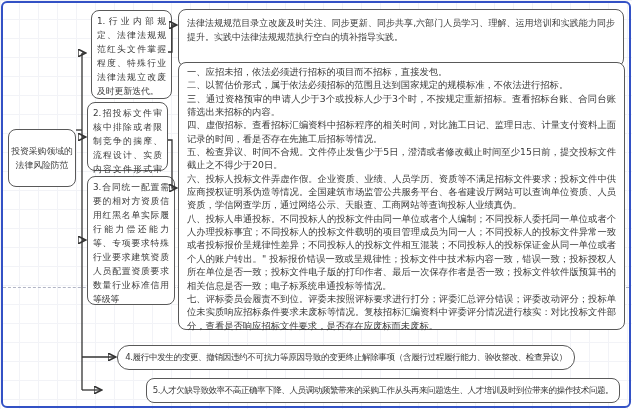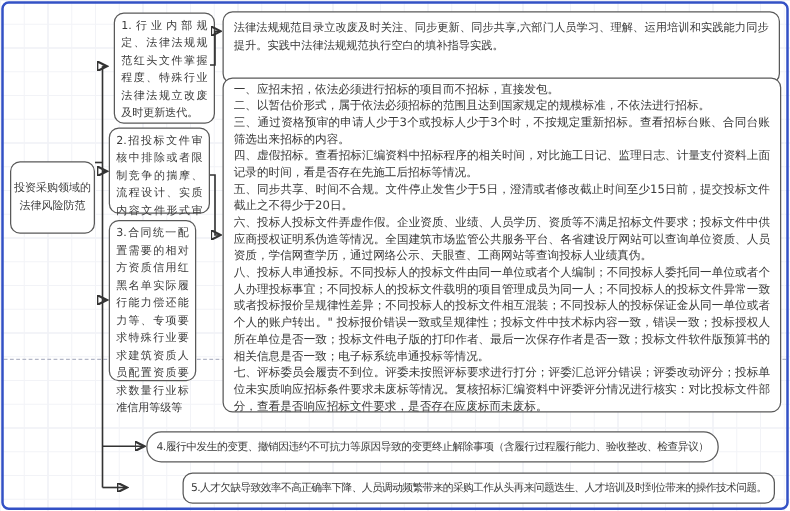--- a/index.html
+++ b/index.html
@@ -26,21 +26,21 @@
     position:absolute;background:#fff;border:1.5px solid #595959;border-radius:8px;
     color:#3a3a3a;box-sizing:border-box;z-index:2;
   }
   .root{
     left:8px;top:101px;width:68px;height:58px;
     display:flex;align-items:center;justify-content:center;text-align:center;
     font-size:8.8px;line-height:14px;padding:2px 1px;margin-top:28px;
   }
   .b1{left:91px;top:10px;width:81px;height:89px;font-size:8.8px;line-height:14px;padding:3px 5px;text-align:justify;}
   .b2{left:87px;top:102px;width:81px;height:69px;font-size:8.8px;line-height:14px;padding:3px 5px;text-align:justify;}
-  .b3{left:87px;top:176px;width:70px;height:129px;font-size:8.8px;line-height:14px;padding:3px 5px;text-align:justify;}
+  .b3{left:87px;top:176px;width:88px;height:129px;font-size:8.8px;line-height:14px;padding:3px 5px;text-align:justify;}
   .lawnote{
     left:178px;top:9px;width:446px;height:58px;
     font-size:9px;line-height:14px;padding:6px 8px;text-align:justify;
   }
   .bigbox{
     left:178px;top:62px;width:447px;height:268px;
     font-size:9.3px;line-height:13.35px;padding:2px 8px;text-align:justify;
   }
   .bigbox p{margin:0;}
   .b4{left:117px;top:345px;width:458px;height:25px;
@@ -86,21 +86,21 @@
 
   <div class="node b3">3.合同统一配置需要的相对方资质信用红黑名单实际履行能力偿还能力等、专项要求特殊行业要求建筑资质人员配置资质要求数量行业标准信用等级等</div>
 
   <div class="node lawnote">法律法规规范目录立改废及时关注、同步更新、同步共享,六部门人员学习、理解、运用培训和实践能力同步提升。实践中法律法规规范执行空白的填补指导实践。</div>
 
   <div class="node bigbox">
       <p>一、应招未招，依法必须进行招标的项目而不招标，直接发包。</p>
       <p>二、以暂估价形式，属于依法必须招标的范围且达到国家规定的规模标准，不依法进行招标。</p>
       <p>三、通过资格预审的申请人少于3个或投标人少于3个时，不按规定重新招标。查看招标台账、合同台账筛选出来招标的内容。</p>
       <p>四、虚假招标。查看招标汇编资料中招标程序的相关时间，对比施工日记、监理日志、计量支付资料上面记录的时间，看是否存在先施工后招标等情况。</p>
-      <p>五、同步共享、时间不合规。文件停止发售少于5日，澄清或者修改截止时间至少15日前，提交投标文件截止之不得少于20日。</p>
+      <p>五、检查异议、时间不合规。文件停止发售少于5日，澄清或者修改截止时间至少15日前，提交投标文件截止之不得少于20日。</p>
       <p>六、投标人投标文件弄虚作假。企业资质、业绩、人员学历、资质等不满足招标文件要求；投标文件中供应商授权证明系伪造等情况。全国建筑市场监管公共服务平台、各省建设厅网站可以查询单位资质、人员资质，学信网查学历，通过网络公示、天眼查、工商网站等查询投标人业绩真伪。</p>
       <p>八、投标人串通投标。不同投标人的投标文件由同一单位或者个人编制；不同投标人委托同一单位或者个人办理投标事宜；不同投标人的投标文件载明的项目管理成员为同一人；不同投标人的投标文件异常一致或者投标报价呈规律性差异；不同投标人的投标文件相互混装；不同投标人的投标保证金从同一单位或者个人的账户转出。" 投标报价错误一致或呈规律性；投标文件中技术标内容一致，错误一致；投标授权人所在单位是否一致；投标文件电子版的打印作者、最后一次保存作者是否一致；投标文件软件版预算书的相关信息是否一致；电子标系统串通投标等情况。</p>
       <p>七、评标委员会履责不到位。评委未按照评标要求进行打分；评委汇总评分错误；评委改动评分；投标单位未实质响应招标条件要求未废标等情况。复核招标汇编资料中评委评分情况进行核实：对比投标文件部分，查看是否响应招标文件要求，是否存在应废标而未废标。</p>
     </div>
 
   <div class="node b4">4.履行中发生的变更、撤销因违约不可抗力等原因导致的变更终止解除事项（含履行过程履行能力、验收整改、检查异议）</div>
 
   <div class="node b5">5.人才欠缺导致效率不高正确率下降、人员调动频繁带来的采购工作从头再来问题迭生、人才培训及时到位带来的操作技术问题。</div>
 
   <div class="frame"></div>

